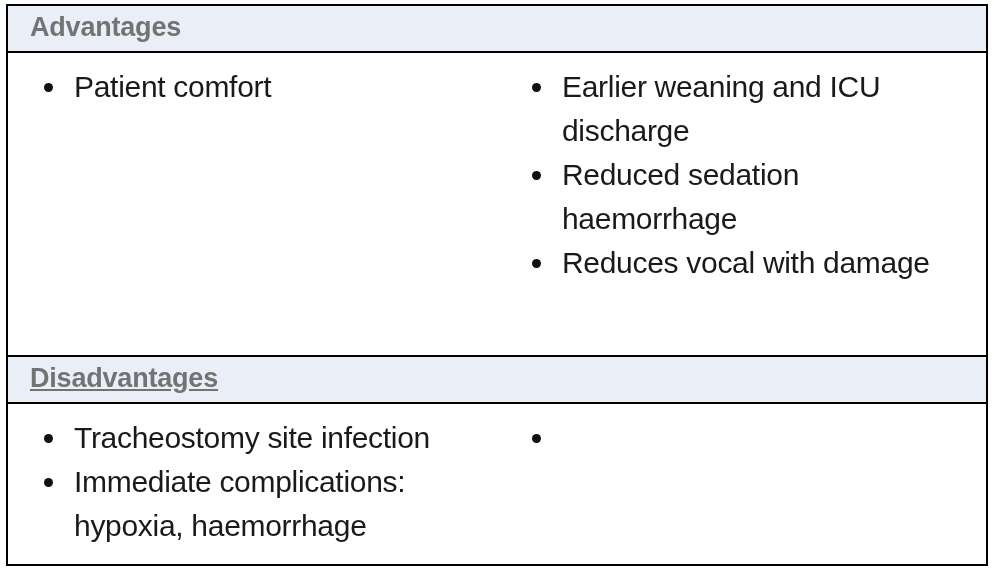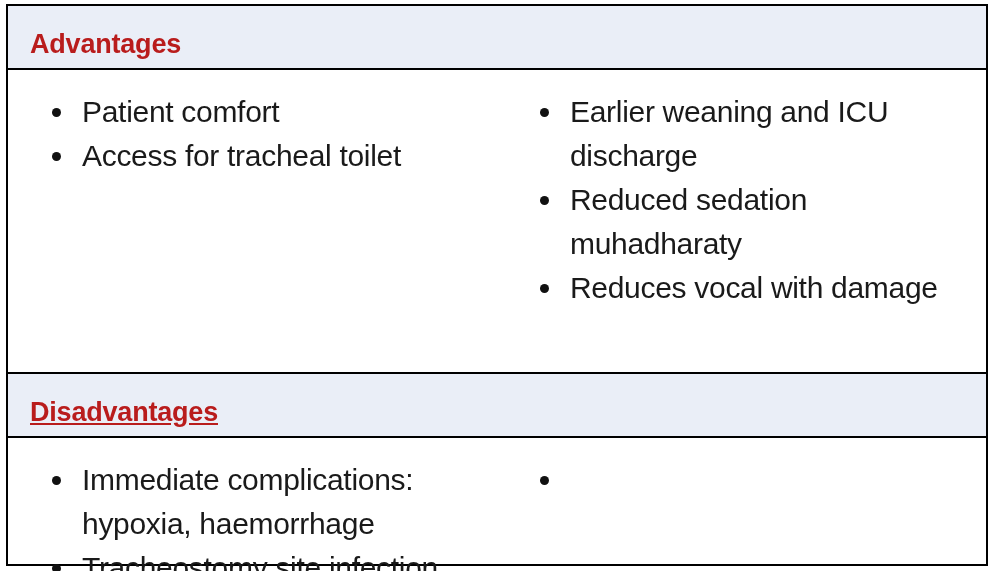--- a/index.html
+++ b/index.html
@@ -28,25 +28,25 @@
     box-sizing: border-box;
     border: 2px solid #000000;
     background: #ffffff;
     display: flex;
     flex-direction: column;
   }
   .section-header {
     background: #eaeef7;
     border-bottom: 2px solid #000000;
     box-sizing: border-box;
-    padding: 23px 0 8px 22px;
+    padding: 6px 0 8px 22px;
     font-size: 27px;
     font-weight: bold;
     letter-spacing: -0.2px;
-    color: #b91c1c;
+    color: #737373;
     line-height: 1.15;
   }
   .section-body {
     display: flex;
     flex-direction: row;
     box-sizing: border-box;
     padding: 8px 0 4px 0;
     flex: 0 0 auto;
   }
   .section-body.adv {
@@ -62,21 +62,21 @@
   .col-left {
     width: 500px;
     padding-left: 22px;
   }
   .col-right {
     width: 482px;
     padding-left: 12px;
   }
   ul.bullets {
     list-style: none;
-    margin: 12px;
+    margin: 4px;
     padding: 0;
   }
   ul.bullets li {
     position: relative;
     padding-left: 40px;
     font-size: 30px;
     line-height: 44px;
     color: #1a1a1a;
     margin-bottom: 0;
     letter-spacing: -0.3px;
@@ -110,39 +110,38 @@
 
 <div class="page">
   <div class="table">
 
     <div class="section-header">Advantages</div>
 
     <div class="section-body adv">
       <div class="col col-left">
         <ul class="bullets">
           <li><span class="dot"></span><span>Patient comfort</span></li>
-          <li><span class="dot"></span><span>Access for tracheal toilet</span></li>
         </ul>
       </div>
       <div class="col col-right">
         <ul class="bullets">
           <li><span class="dot"></span><span>Earlier weaning and ICU discharge</span></li>
-          <li><span class="dot"></span><span>Reduced sedation muhadharaty</span></li>
+          <li><span class="dot"></span><span>Reduced sedation haemorrhage</span></li>
           <li><span class="dot"></span><span>Reduces vocal with damage</span></li>
         </ul>
       </div>
     </div>
 
     <div class="section-header divider-top">Disadvantages</div>
 
     <div class="section-body dis">
       <div class="col col-left">
         <ul class="bullets">
+          <li><span class="dot"></span><span>Tracheostomy site infection</span></li>
           <li><span class="dot"></span><span>Immediate complications: hypoxia, haemorrhage</span></li>
-          <li><span class="dot"></span><span>Tracheostomy site infection</span></li>
         </ul>
       </div>
       <div class="col col-right">
         <ul class="bullets">
           <li><span class="dot"></span></li>
         </ul>
       </div>
       <div class="watermark">muhadharaty.com</div>
     </div>
 

